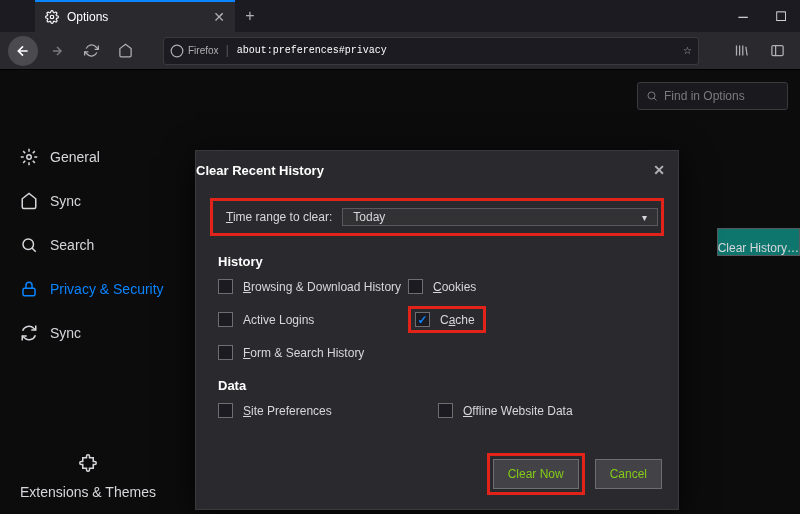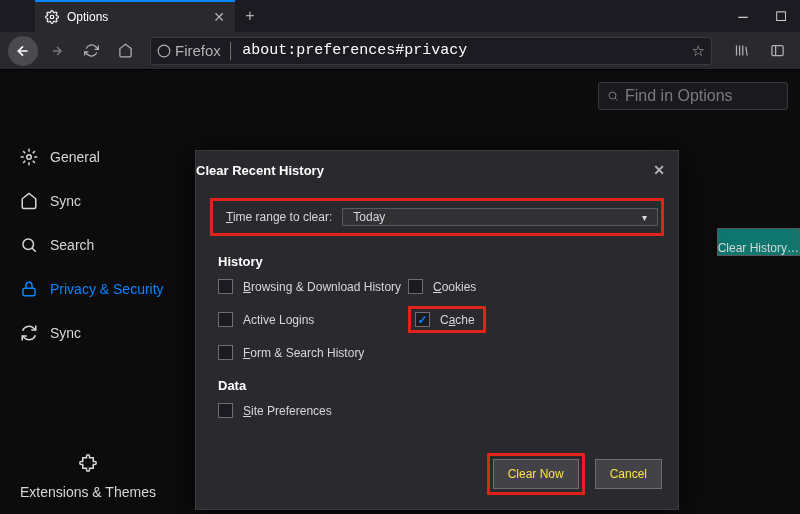--- a/index.html
+++ b/index.html
@@ -11,31 +11,31 @@
   .tab .ico { width: 14px; height: 14px; display:flex; align-items:center; justify-content:center; }
   .tab .close { margin-left: auto; font-size: 14px; color: #b1b1b3; cursor: pointer; }
   .newtab { width: 30px; display:flex; align-items:center; justify-content:center; color:#b1b1b3; font-size:16px; cursor:pointer; }
   .wincontrols { margin-left:auto; display:flex; align-items:center; gap:0; }
   .wincontrols div { width:38px; height:32px; display:flex; align-items:center; justify-content:center; color:#fff; cursor:pointer; font-size:13px; }
 
   
   .toolbar { height: 38px; background: #2a2a2e; display:flex; align-items:center; padding: 0 8px; gap:4px; border-bottom:1px solid #000; }
   .tbtn { width:30px; height:30px; display:flex; align-items:center; justify-content:center; color:#b1b1b3; border-radius:4px; cursor:pointer; }
   .tbtn.back { background:#4a4a4f; border-radius:50%; color:#fff; }
-  .urlbar { flex:1; height:28px; background:#1c1b22; border:1px solid #3a3a3e; border-radius:3px; display:flex; align-items:center; margin: 0 6px; padding:0 6px; gap:6px; color:#b1b1b3; font-size:15px; }
+  .urlbar { flex:1; height:28px; background:#1c1b22; border:1px solid #3a3a3e; border-radius:3px; display:flex; align-items:center; margin: 0 19px; padding:0 6px; gap:6px; color:#b1b1b3; font-size:10px; }
   .urlbar .identity { display:flex; align-items:center; gap:4px; }
   .urlbar .url { color:#fff;font-family:Liberation Mono, monospace; }
   .urlbar .star { margin-left:auto; color:#b1b1b3; cursor:pointer; }
   .rightbtns { display:flex; gap:6px; margin-left:4px; }
 
   
   .content { position:absolute; top:70px; left:0; right:0; bottom:0; background:#0c0c0d; }
 
   
-  .findbox { position:absolute; top:12px; right:12px; width:190px; height:28px; border:1px solid #3a3a3e; border-radius:3px; display:flex; align-items:center; padding:0 8px; gap:6px; color:#7a7a7f; font-size:16px; background:#1a1a1e; }
+  .findbox { position:absolute; top:12px; right:12px; width:151px; height:28px; border:1px solid #3a3a3e; border-radius:3px; display:flex; align-items:center; padding:0 8px; gap:6px; color:#7a7a7f; font-size:12px; background:#1a1a1e; }
 
   
   .categories { position:absolute; top:70px; left:10px; width:180px; display:flex; flex-direction:column; gap:10px; }
   .cat { display:flex; align-items:center; gap:12px; padding:8px 10px; font-size:14px; color:#d7d7db; cursor:pointer; border-radius:3px; }
   .cat.active { color:#0a84ff; }
   .cat .cico { width:18px; height:18px; display:flex; align-items:center; justify-content:center; }
   .bottomcat { position:absolute; bottom:6px; left:10px; display:flex; align-items:center; gap:12px; padding:8px 10px; font-size:14px; color:#d7d7db;flex-direction:column; }
 
   
   .clearbtn-side { position:absolute; top:158px; right:0; height:28px; padding:0 0; background:#0f766e; border:1px solid #58585f; color:#d7d7db; font-size:12px; display:flex; align-items:flex-end; cursor:pointer; }
@@ -55,21 +55,21 @@
   .section { margin:18px 22px 0 22px; }
   .section h4 { font-size:13px; font-weight:600; color:#fff; margin-bottom:10px; }
   .grid { display:grid; grid-template-columns: 190px auto; row-gap:12px; align-items:center; }
   .chk { display:flex; align-items:center; gap:10px; font-size:12px; }
   .box { width:15px; height:15px; background:#1c1b22; border:1px solid #6d6d72; display:flex; align-items:center; justify-content:center; cursor:pointer; }
   .box.checked::after { content:"✓"; color:#0a84ff; font-size:12px; font-weight:bold; }
   .chk .u { text-decoration:underline; }
   .hl-cache { border:3px solid #e2231a; padding:3px 8px 3px 4px; display:inline-flex; }
 
   .dlg-buttons { position:absolute; bottom:14px; right:16px; display:flex; gap:10px; align-items:center; }
-  .btn { height:30px; padding:0 14px; background:#424247; border:1px solid #6d6d72; color:#fde047; font-size:12px; display:flex; align-items:center; cursor:pointer; }
+  .btn { height:30px; padding:0 14px; background:#424247; border:1px solid #6d6d72; color:#84cc16; font-size:12px; display:flex; align-items:center; cursor:pointer; }
   .hl-clearnow { border:3px solid #e2231a; padding:3px; }
 
   svg { display:block; }
 </style>
 </head>
 <body>
 
 <div class="tabstrip">
   <div class="tab">
     <span class="ico">
@@ -252,20 +252,24 @@
       </div>
     </div>
 
     <div class="section">
       <h4>Data</h4>
       <div class="grid" style="grid-template-columns: 220px auto;">
         <div class="chk">
           <span class="box"></span>
           <span><span class="u">S</span><span>ite Preferences</span></span>
         </div>
+        <div class="chk">
+          <span class="box"></span>
+          <span><span class="u">O</span><span>ffline Website Data</span></span>
+        </div>
       </div>
     </div>
 
     <div class="dlg-buttons">
       <span class="hl-clearnow">
         <span class="btn">Clear Now</span>
       </span>
       <span class="btn">Cancel</span>
     </div>
   </div>

